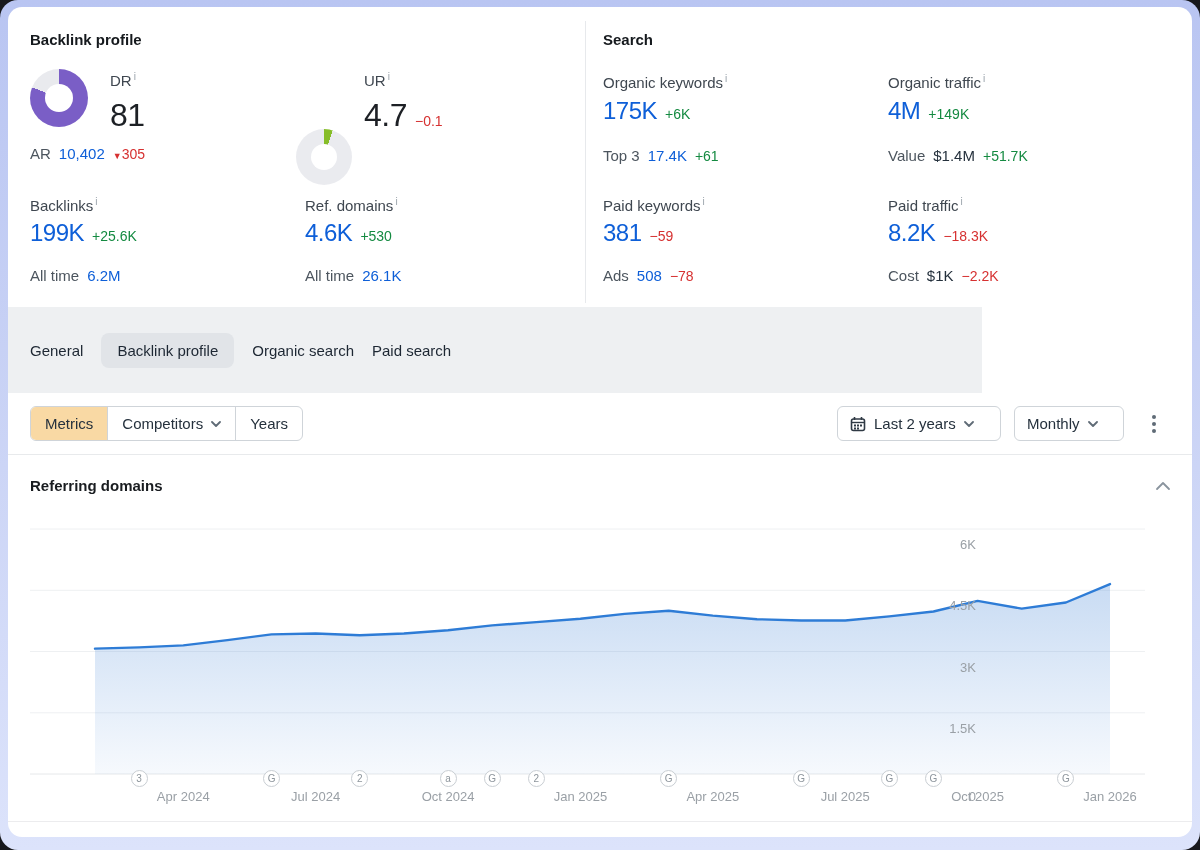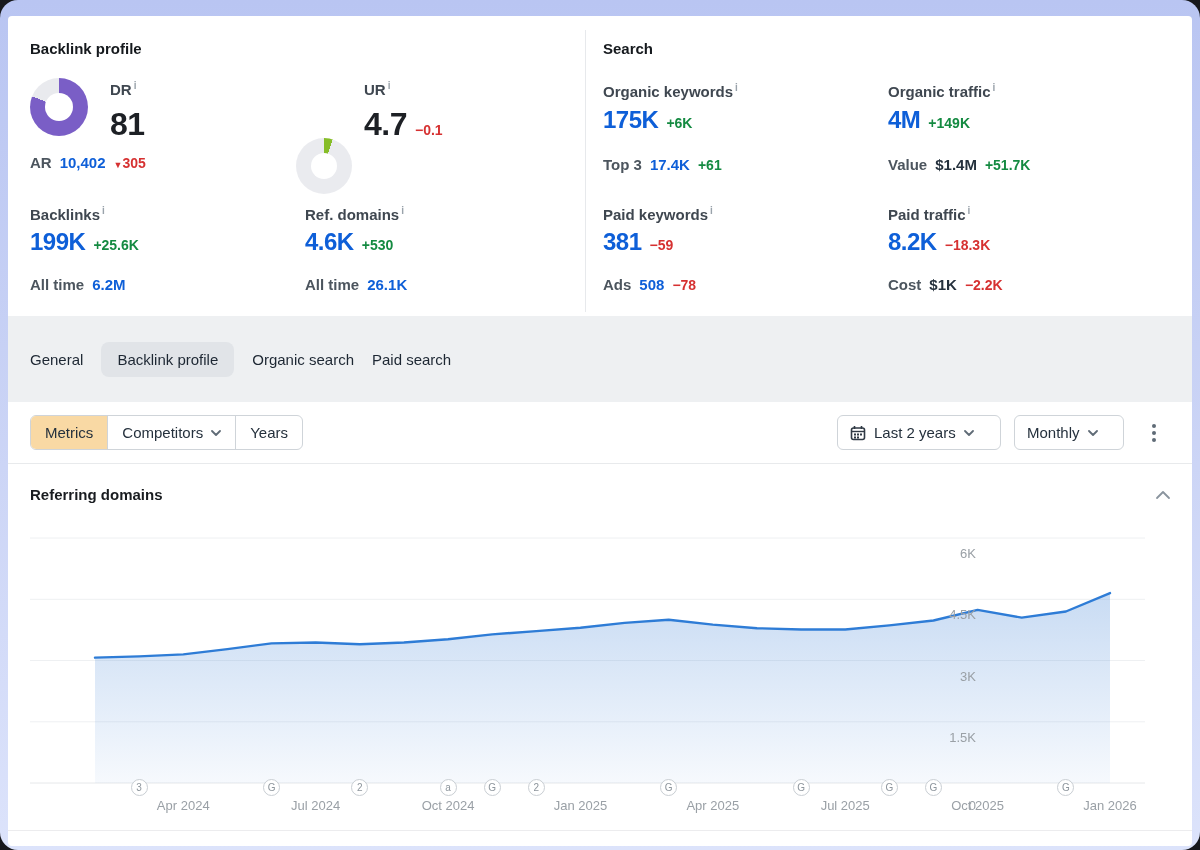--- a/index.html
+++ b/index.html
@@ -1,42 +1,42 @@
 <!DOCTYPE html>
 <html><head>
 <meta charset="utf-8">
 <style>
   * { margin:0; padding:0; box-sizing:border-box; }
   html,body { width:1200px; height:850px; }
   body { font-family:"Liberation Sans", sans-serif; background:#17181c; overflow:hidden; }
   #screen { position:relative; width:1200px; height:850px; }
   .frame { position:absolute; inset:0; border-radius:18px;
            background:linear-gradient(180deg,#b9c5f2 0%,#ccd5f6 55%,#dce3fb 100%); }
-  .card { position:absolute; left:8px; top:16px; width:1184px; height:830px;
-          background:#ffffff; border-radius:4px; overflow:hidden; }
-  .abs { position:absolute;font-weight:bold; }
+  .card { position:absolute; left:8px; top:7px; width:1184px; height:830px;
+          background:#ffffff; border-radius:14px; overflow:hidden; }
+  .abs { position:absolute; }
 
   
   .sec-title { font-size:15px; font-weight:700; color:#15191d; }
   .metric-label { font-size:15px; color:#3f4750; }
   .sup-i { font-size:10px; color:#9aa3ab; vertical-align:super; margin-left:2px; cursor:default; }
   .big { font-size:24px; color:#0e5fd8; letter-spacing:-0.5px; }
   .big-dark { font-size:32px; color:#1d2025; letter-spacing:-0.5px; }
   .chg { font-size:14px; }
   .pos { color:#148a41; } .neg { color:#d63131; }
   .sub { font-size:15px; color:#4c555e; }
   .lnk { color:#0e5fd8; cursor:pointer; }
   .vdivider { position:absolute; left:577px; top:14px; width:1px; height:282px; background:#e7e9ec; }
   .donut { position:relative; border-radius:50%; }
   .donut .hole { position:absolute; inset:15px; background:#fff; border-radius:50%; }
   .valrow { display:flex; align-items:baseline; gap:8px; }
   .tri { font-size:9px; }
 
   
-  .tabband { position:absolute; left:0; top:300px; width:1184px; height:86px; background:#eef0f2;
+  .tabband { position:absolute; left:0; top:300px; width:974px; height:86px; background:#eef0f2;
              display:flex; align-items:center; }
   .tabs { display:flex; align-items:center; gap:18px; margin-left:22px; }
   .tab { font-size:15px; color:#1d2733; padding:9px 0; cursor:pointer; white-space:nowrap; }
   .tab.active { background:#e1e4e8; border-radius:8px; padding:9px 16px; }
 
   
   .toolbar { position:absolute; left:0; top:399px; width:1184px; height:36px; }
   .seg-group { position:absolute; left:22px; top:0; display:flex; border:1px solid #cfd4d9;
                border-radius:6px; overflow:hidden; height:35px; background:#fff; }
   .seg { display:flex; align-items:center; gap:8px; padding:0 14px; font-size:15px; color:#25313d;

